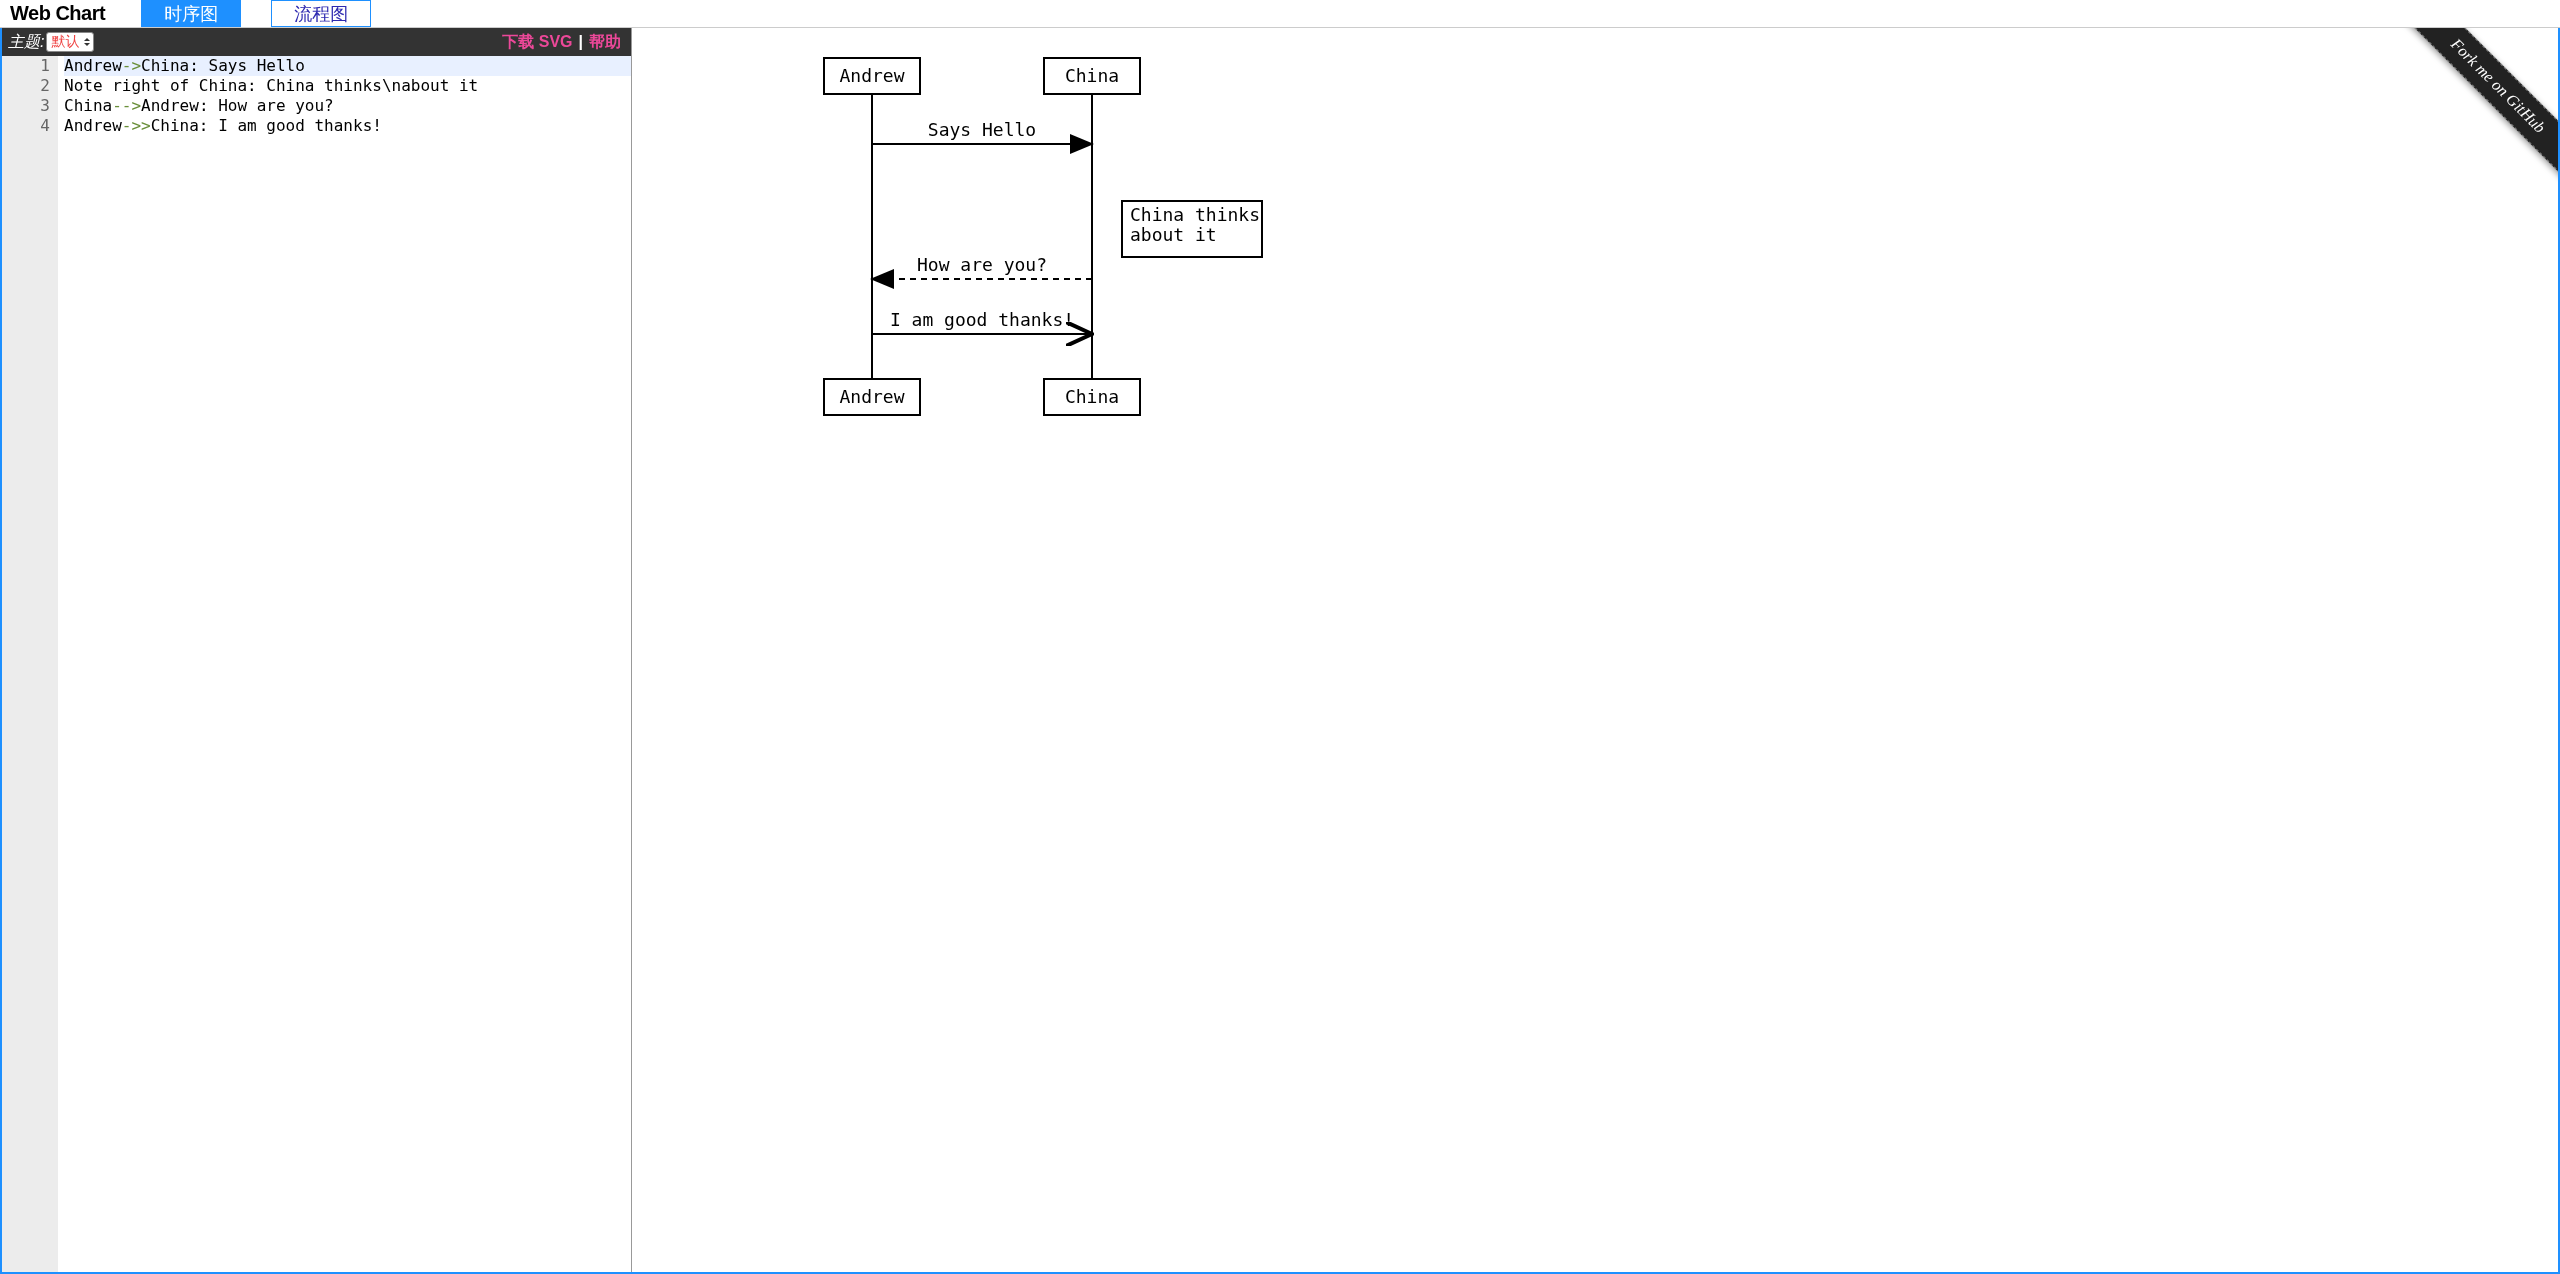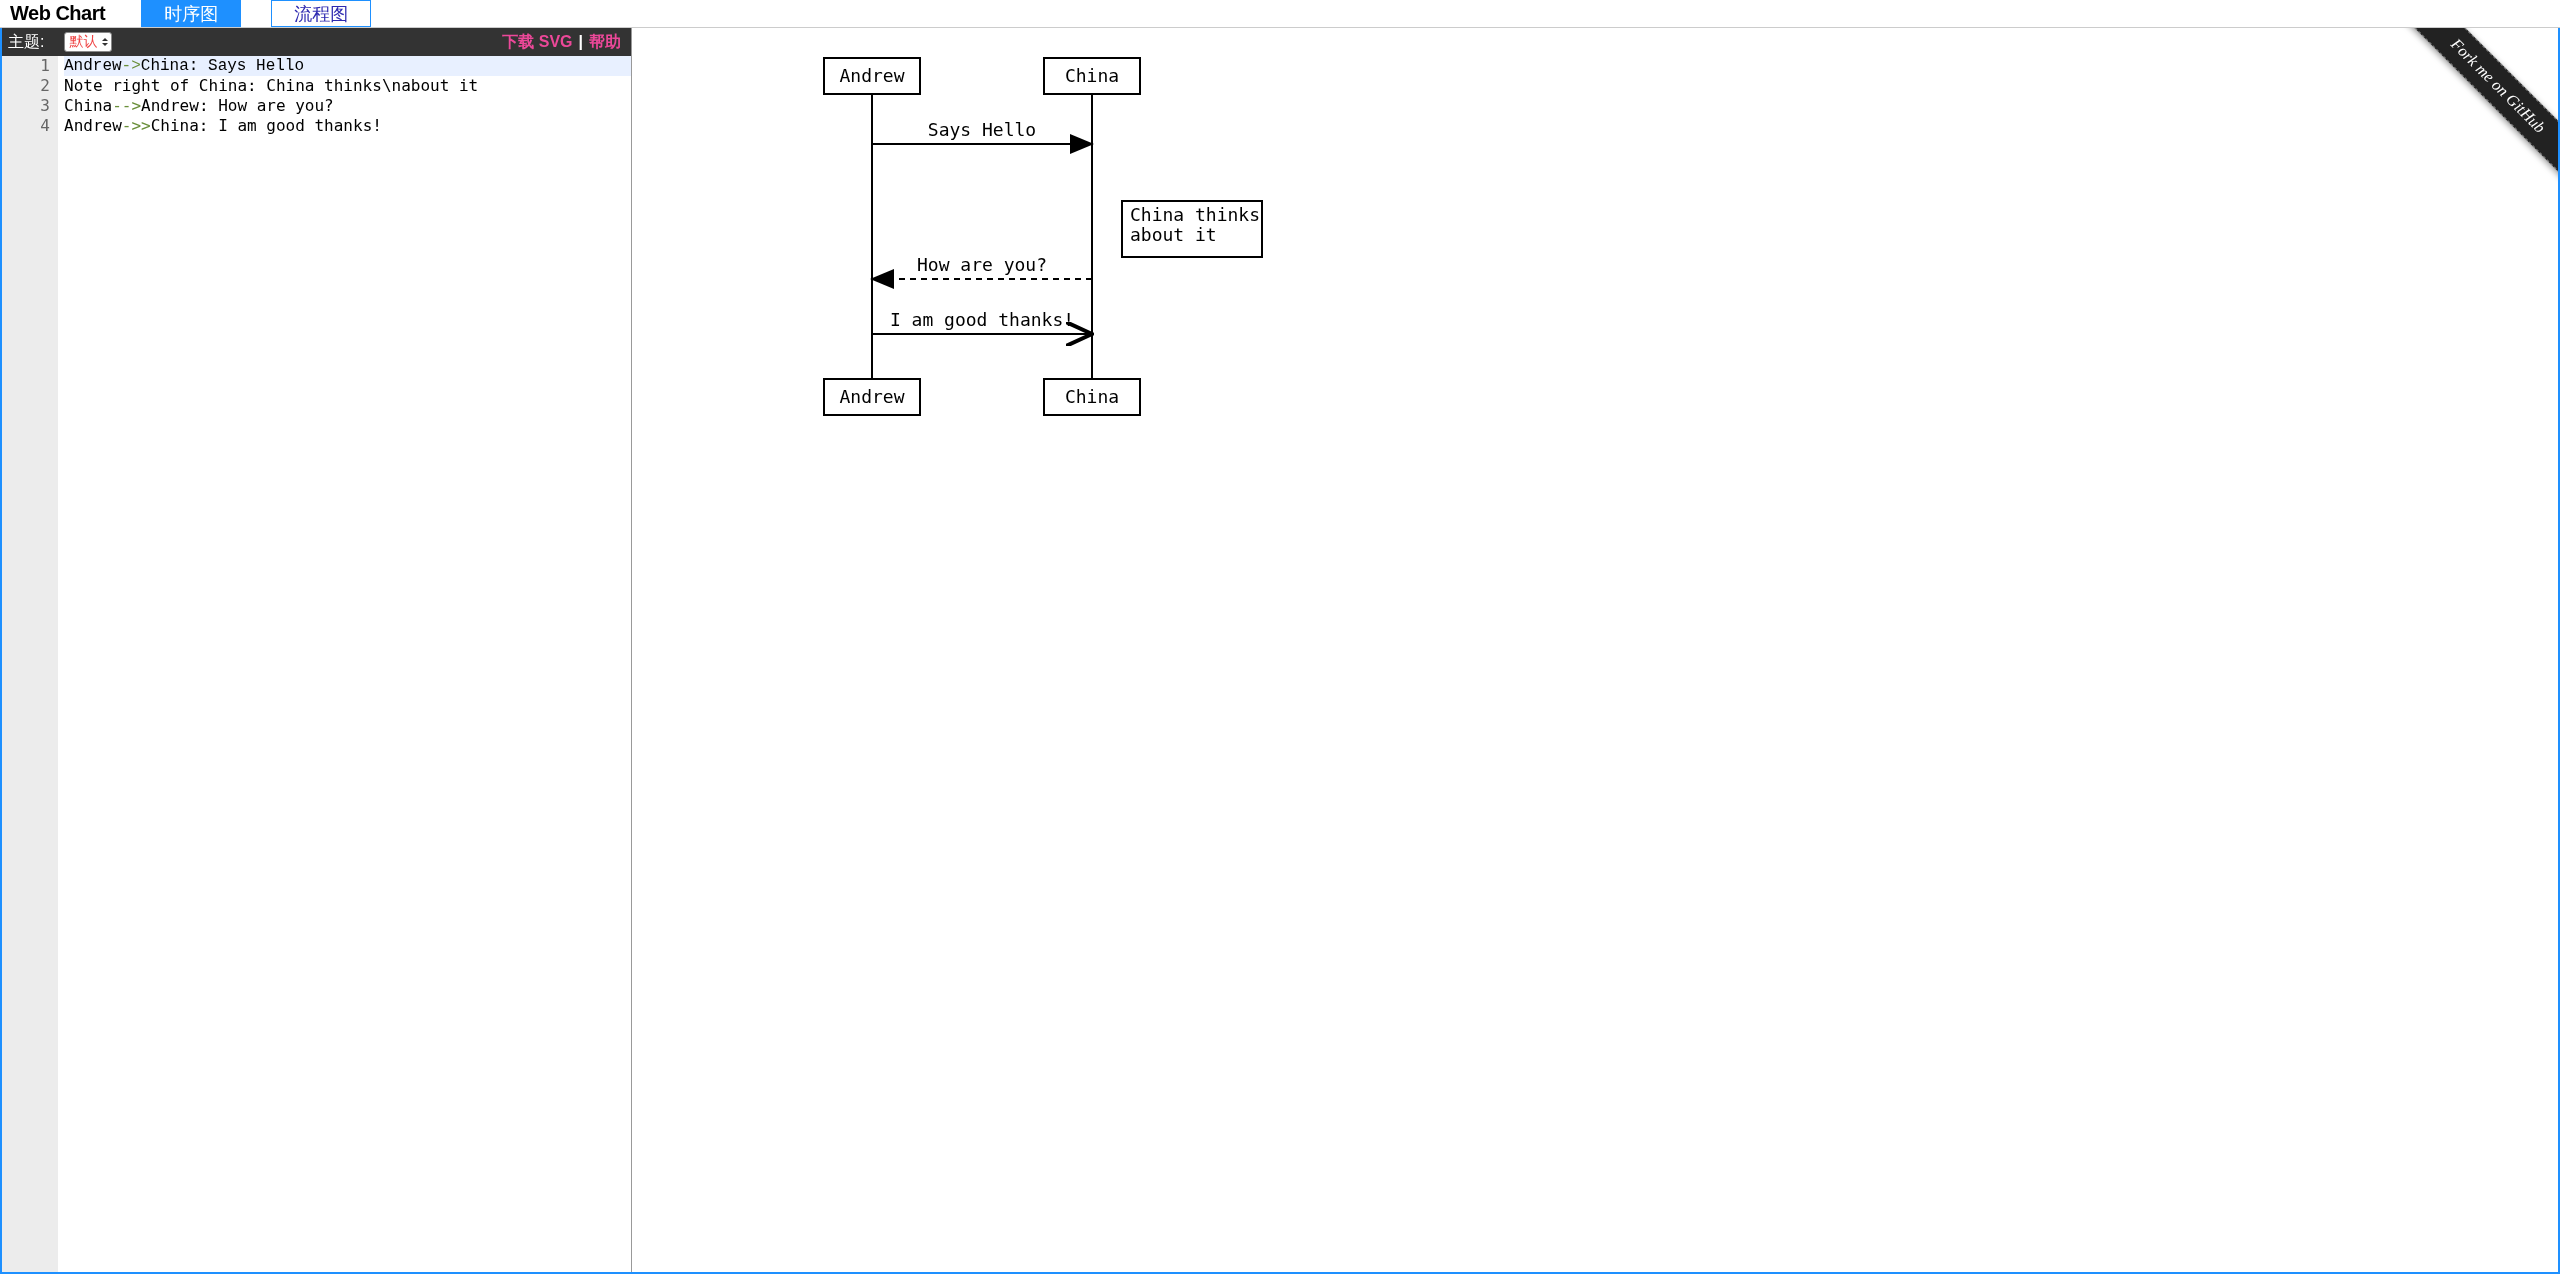--- a/index.html
+++ b/index.html
@@ -66,21 +66,21 @@
   
   .editor-toolbar {
     background: #333;
     color: #fff;
     display: flex;
     align-items: center;
     font-size: 16px;
     height: 28px;
     padding: 0 6px;
   }
-  .theme-label { margin-right: 20px; }
+  .theme-label { margin-right: 2px; font-style: italic; }
   .theme-select {
     font-size: 14px;
     background: #fff;
     border: 1px solid #888;
     border-radius: 3px;
     padding: 0 14px 0 4px;
     height: 20px;
     cursor: pointer;
     position: relative;
     display: inline-flex;
@@ -126,21 +126,21 @@
     text-align: right;
     padding: 0 8px;
     width: 56px;
     user-select: none;
   }
   .code {
     flex: 1;
     white-space: pre;
     padding-left: 6px;
   }
-  .code .line.active { background: #e8f0ff; font-family: Liberation Mono, monospace; }
+  .code .line.active { background: #e8f0ff; }
   .code .arrow { color: #6a8f3a; }
 
   
   .diagram-svg {
     font-family: "Menlo","Consolas",monospace;
   }
   .actor-box { fill: #fff; stroke: #000; stroke-width: 2; }
   .actor-text { font-size: 18px; }
   .lifeline { stroke: #000; stroke-width: 2; }
   .msg-text { font-size: 18px; }

